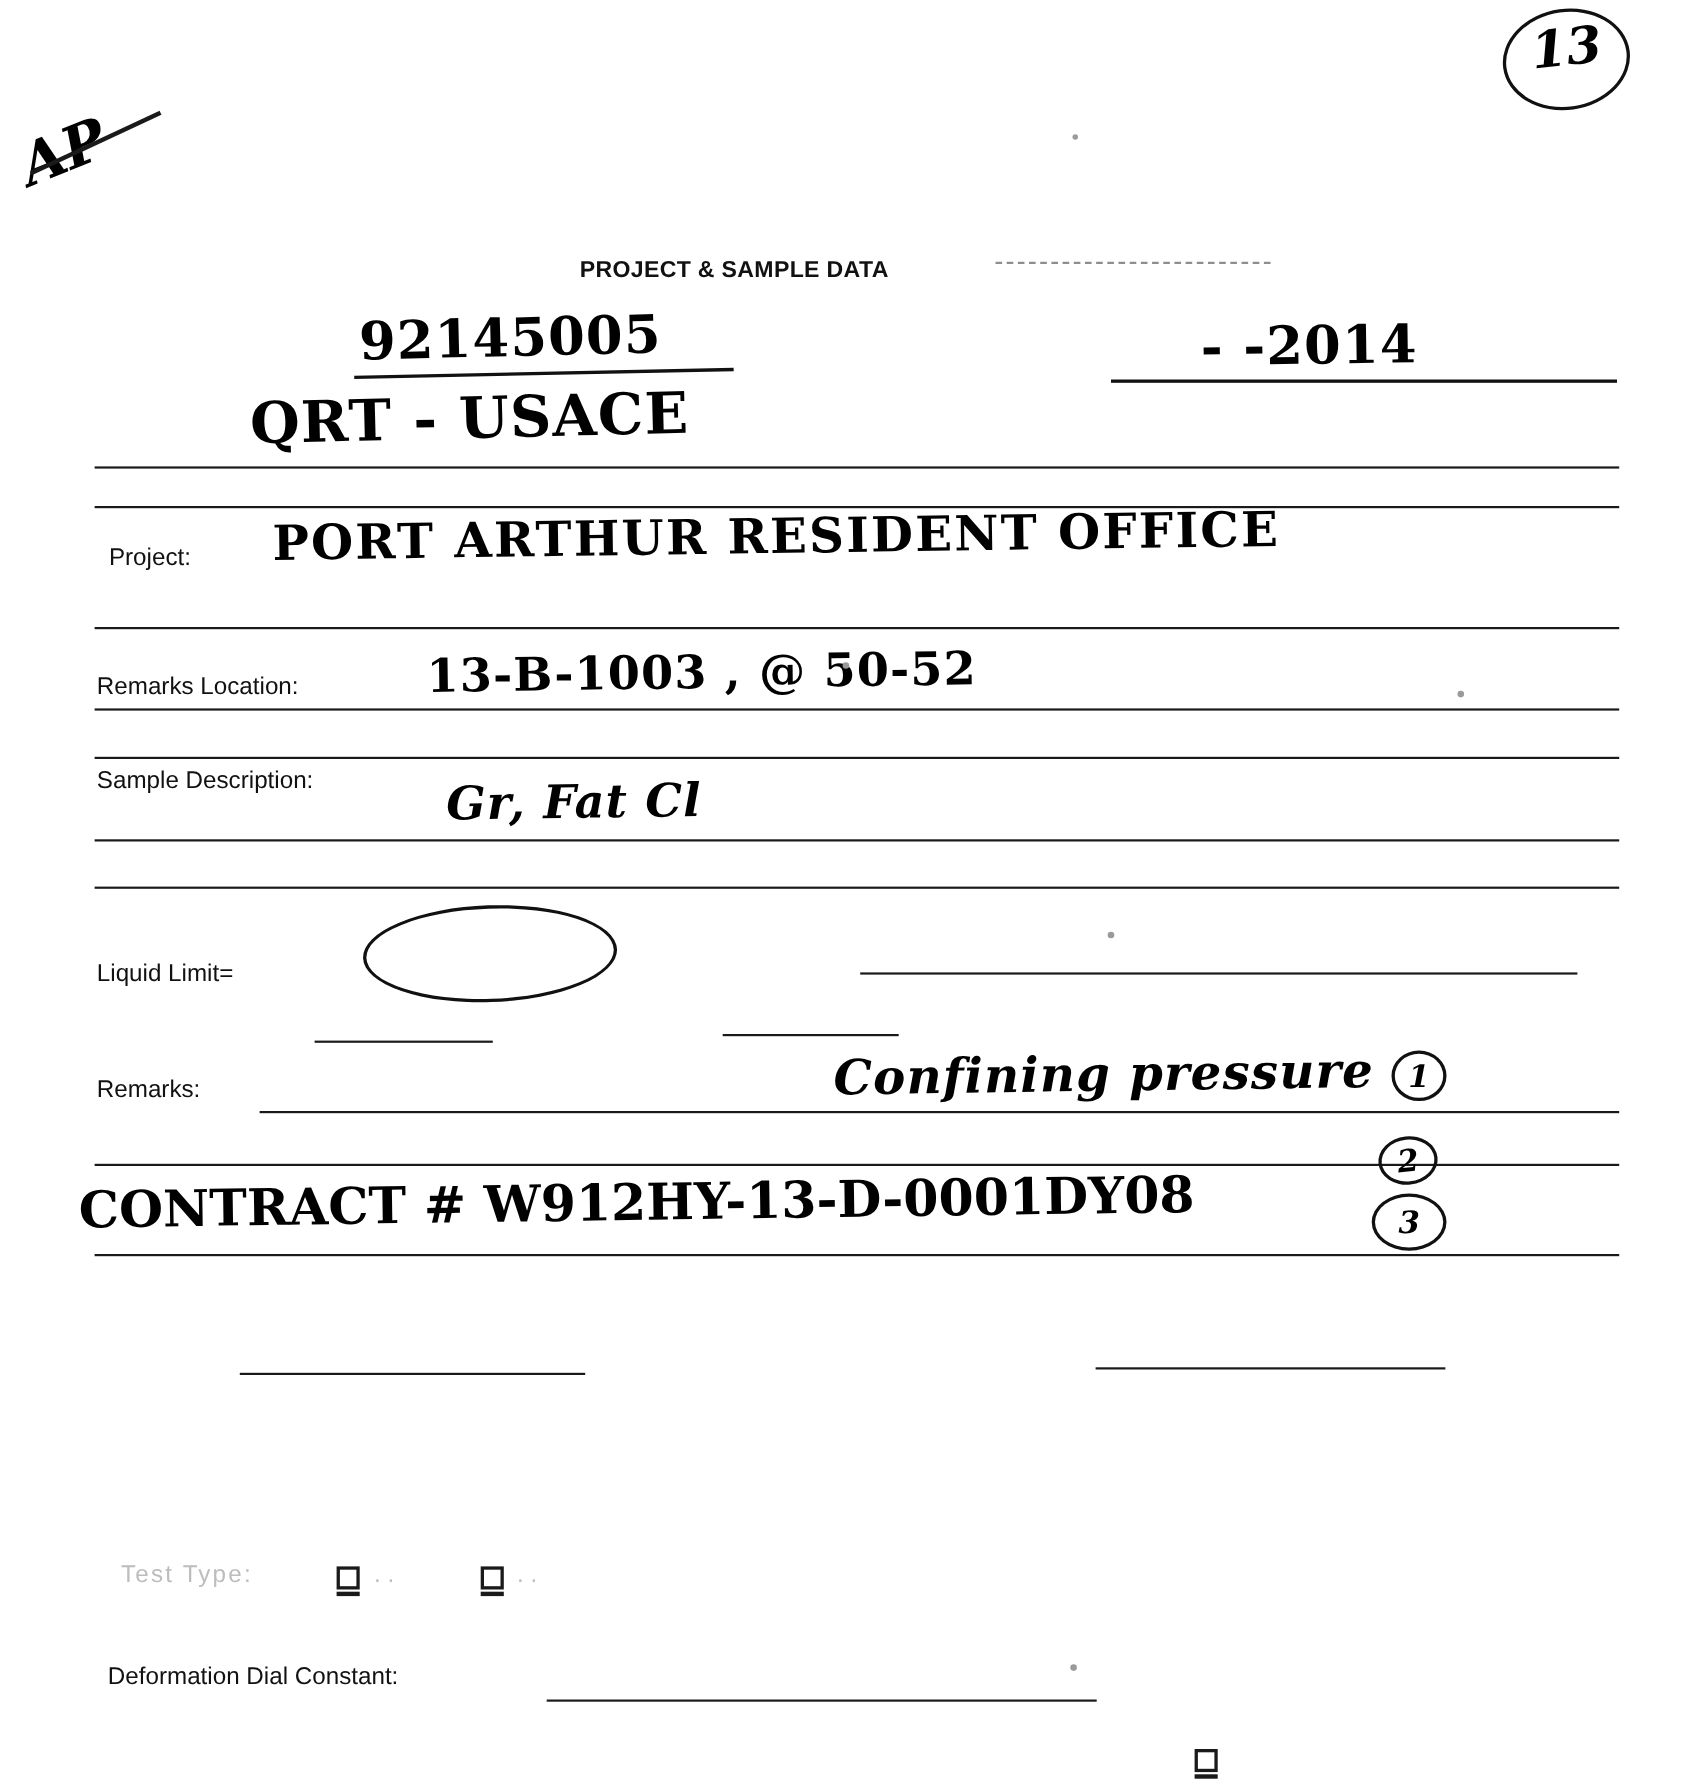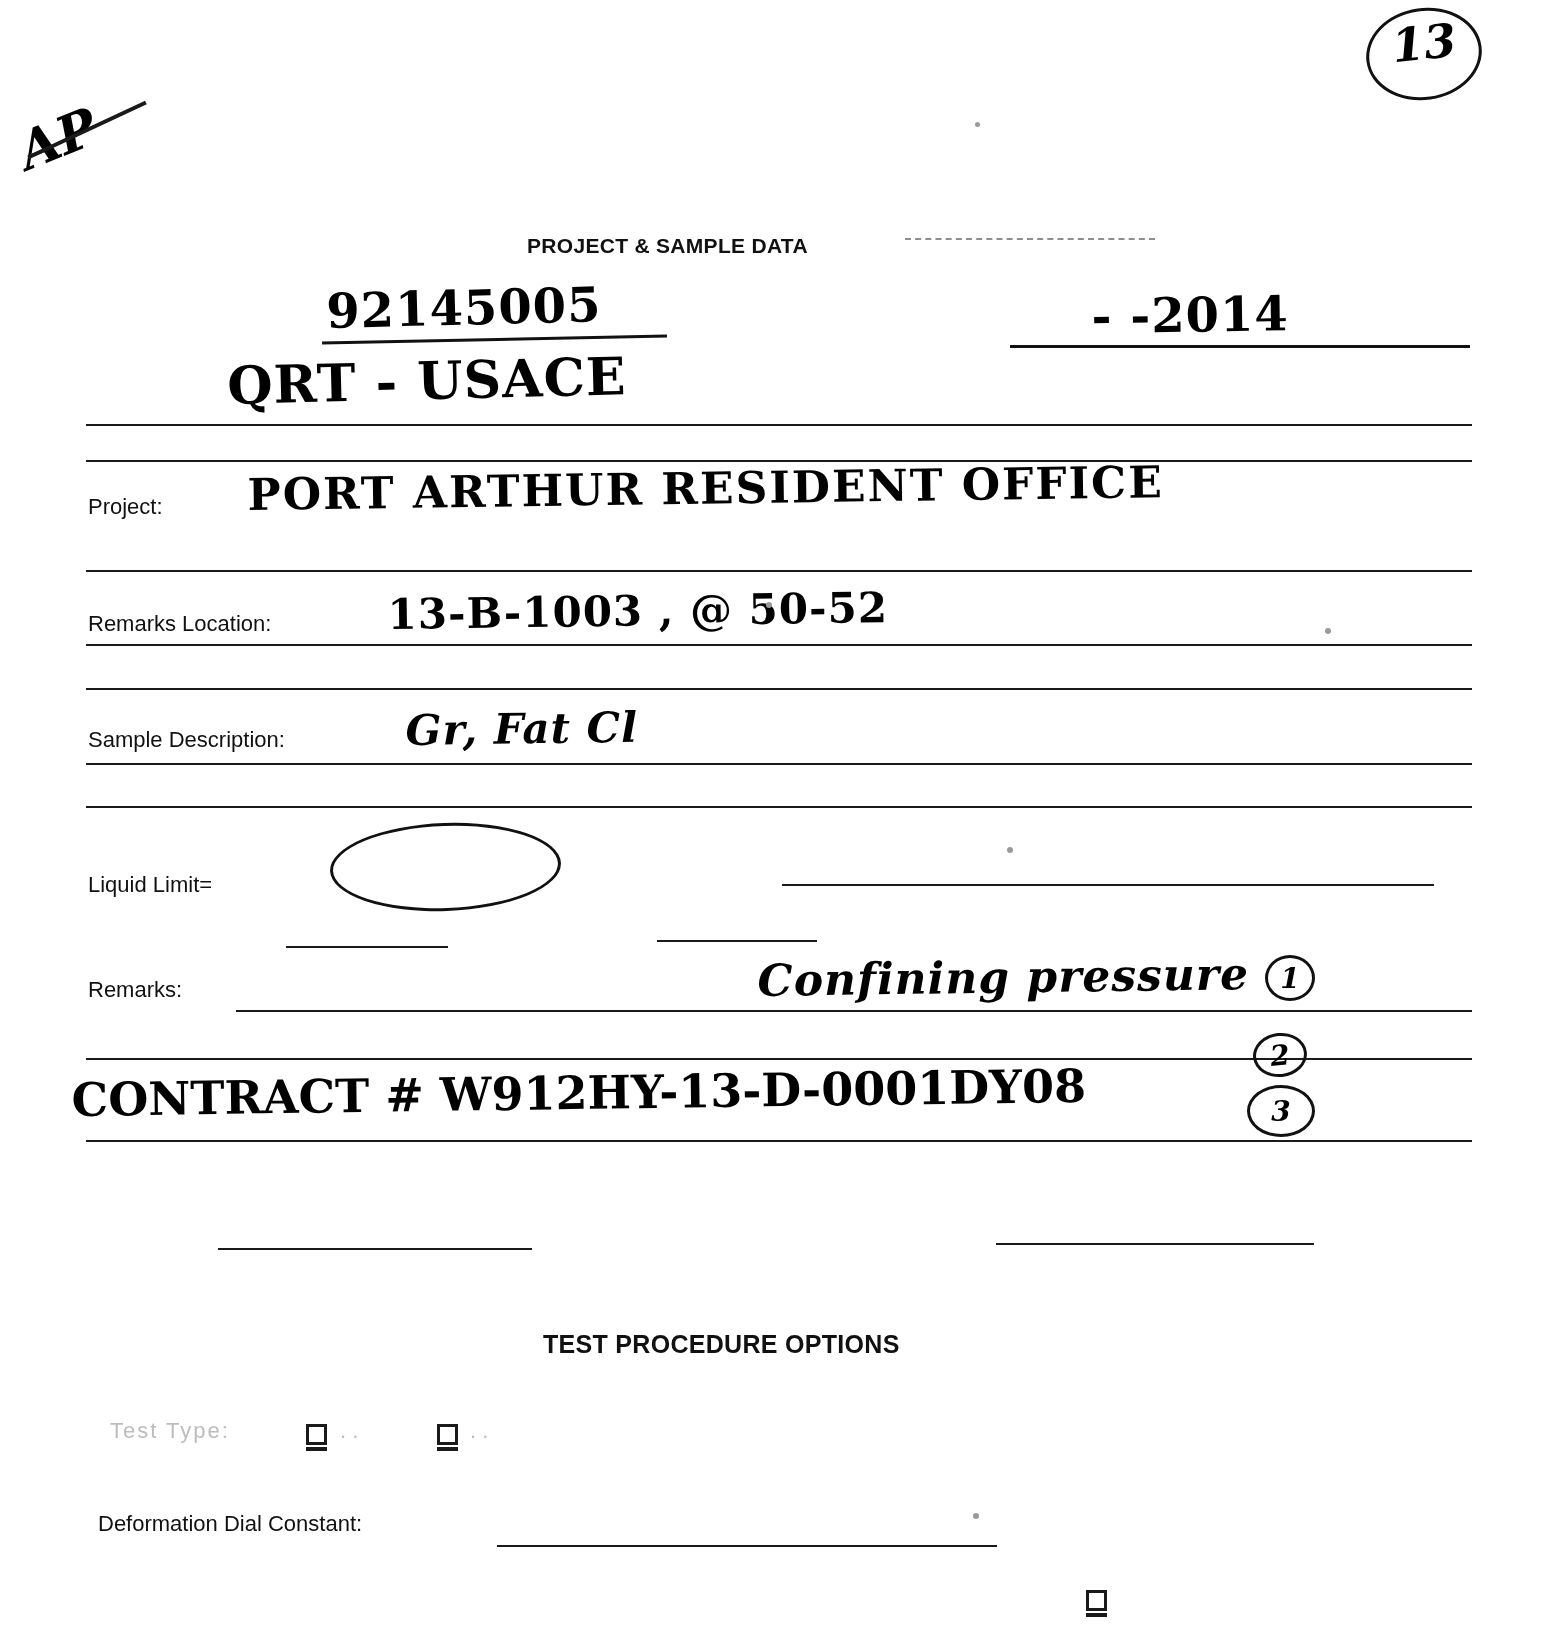--- a/index.html
+++ b/index.html
@@ -167,32 +167,32 @@
   <div class="hand h-xl skew-b" style="left:327px; top:283px;">92145005</div>
   <div class="hand-underline" style="left:322px; top:338px; width:345px; transform:rotate(-1.2deg);"></div>
 
   <div class="hand h-xl skew-d" style="left:1092px; top:288px;">- -2014</div>
   <div class="hand-underline" style="left:1010px; top:345px; width:460px;"></div>
 
   <div class="hand h-xl skew-b" style="left:228px; top:355px; font-size:52px;">QRT - USACE</div>
   <div class="rule" style="left:86px; top:424px; width:1386px;"></div>
 
   <div class="rule" style="left:86px; top:460px; width:1386px;"></div>
-  <div class="printed label" style="left:88px; top:494px;">Project:</div>
+  <div class="printed label" style="left:99px; top:494px;">Project:</div>
   <div class="hand h-xl skew-d" style="left:248px; top:469px; font-size:44px; letter-spacing:2px;">PORT ARTHUR RESIDENT OFFICE</div>
   <div class="rule" style="left:86px; top:570px; width:1386px;"></div>
 
   <div class="printed label" style="left:88px; top:611px;">Remarks Location:</div>
   <div class="hand h-lg skew-d" style="left:388px; top:590px;">13-B-1003 , @ 50-52</div>
   <div class="rule" style="left:86px; top:644px; width:1386px;"></div>
   <div class="speck" style="left:766px; top:602px; width:6px; height:6px;"></div>
   <div class="speck" style="left:1325px; top:628px; width:6px; height:6px;"></div>
 
   <div class="rule" style="left:86px; top:688px; width:1386px;"></div>
-  <div class="printed label" style="left:88px; top:727px;">Sample Description:</div>
+  <div class="printed label" style="left:88px; top:696px;">Sample Description:</div>
   <div class="hand script h-lg skew-d" style="left:406px; top:706px;">Gr, Fat Cl</div>
   <div class="rule" style="left:86px; top:763px; width:1386px;"></div>
 
   <div class="rule" style="left:86px; top:806px; width:1386px;"></div>
   <div class="ink-ellipse" style="left:330px; top:823px; width:225px; height:82px; transform:rotate(-2deg);"></div>
   <div class="rule" style="left:782px; top:884px; width:652px;"></div>
   <div class="speck" style="left:1007px; top:847px; width:6px; height:6px;"></div>
 
   <div class="printed label" style="left:88px; top:872px;">Liquid Limit=</div>
   <div class="rule" style="left:286px; top:946px; width:162px;"></div>
@@ -206,21 +206,20 @@
   <div class="rule" style="left:86px; top:1058px; width:1386px;"></div>
   <div class="circled-num" style="left:1253px; top:1033px; width:48px; height:38px; transform:rotate(-6deg);">2</div>
 
   <div class="hand h-xl skew-d" style="left:72px; top:1073px; font-size:46px; letter-spacing:0px;">CONTRACT # W912HY-13-D-0001DY08</div>
   <div class="circled-num" style="left:1247px; top:1085px; width:62px; height:46px;">3</div>
   <div class="rule" style="left:86px; top:1140px; width:1386px;"></div>
 
   <div class="rule" style="left:218px; top:1248px; width:314px;"></div>
   <div class="rule" style="left:996px; top:1243px; width:318px;"></div>
 
-  <div class="printed subtitle" style="left:543px; top:1330px; font-size:25px;">TEST PROCEDURE OPTIONS</div>
 
   <div class="faded" style="left:110px; top:1418px; letter-spacing:2px;">Test Type:</div>
   <div class="checkbox" style="left:306px; top:1424px;"></div>
   <div class="faded" style="left:340px; top:1418px;">. .</div>
   <div class="checkbox" style="left:437px; top:1424px;"></div>
   <div class="faded" style="left:470px; top:1418px;">. .</div>
 
   <div class="printed label" style="left:98px; top:1511px;">Deformation Dial Constant:</div>
   <div class="rule" style="left:497px; top:1545px; width:500px;"></div>
   <div class="speck" style="left:973px; top:1513px; width:6px; height:6px;"></div>

